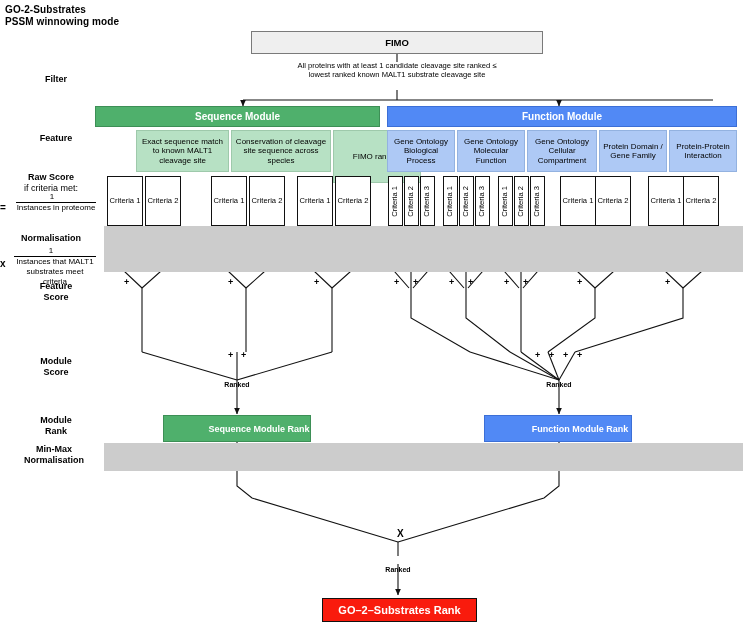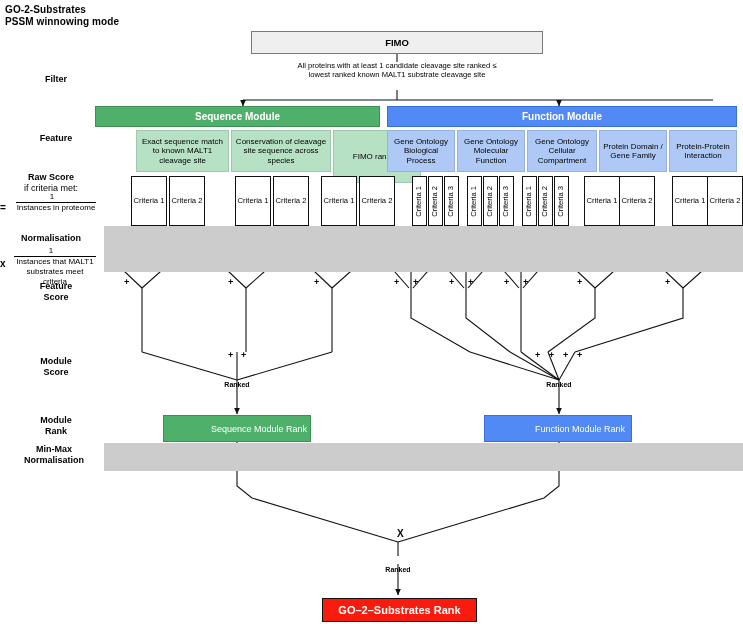--- a/index.html
+++ b/index.html
@@ -15,25 +15,25 @@
   .op{position:absolute;font-size:10px;font-weight:bold;}
   .box{position:absolute;box-sizing:border-box;display:flex;align-items:center;justify-content:center;
        text-align:center;}
   .fimo{background:#efefef;border:1.2px solid #7a7a7a;font-weight:bold;font-size:9.5px;}
   .modhdr{font-weight:bold;font-size:10px;color:#ffffff;}
   .mod-seq{background:#4fb06c;border:1px solid #3d8f56;}
   .mod-fun{background:#5189f5;border:1px solid #3c6fd6;}
   .feat{font-size:8px;line-height:9.5px;padding:1px;}
   .feat-seq{background:#b7e1c4;border:1px solid #9ec9ab;margin-left:41px;}
   .feat-fun{background:#aec9f5;border:1px solid #93b2e0;}
-  .crit{background:#ffffff;border:1.6px solid #111;font-size:7.6px;line-height:8.6px;margin-left:24px;}
+  .crit{background:#ffffff;border:1.6px solid #111;font-size:7.6px;line-height:8.6px;}
   .crit.vert > span{writing-mode:vertical-rl;transform:rotate(180deg);white-space:nowrap;
       display:flex;align-items:center;justify-content:center;gap:2px;}
   .band{position:absolute;background:#cccccc;}
-  .rankbox{font-weight:normal;font-size:9px;color:#fff;padding-left:44px;}
+  .rankbox{font-weight:bold;font-size:9px;color:#fff;padding-left:44px;}
   .rank-seq{background:#4fb06c;border:1px solid #3d8f56;}
   .rank-fun{background:#5189f5;border:1px solid #3c6fd6;}
   .final{background:#f91b0d;border:1.5px solid #111;color:#fff;font-weight:bold;font-size:11px;}
   .ranked{position:absolute;font-size:7px;font-weight:bold;text-align:center;}
   .note{position:absolute;text-align:center;font-size:7.6px;line-height:9px;}
 </style>
 </head>
 <body>
 
 <svg id="canvas" viewBox="0 0 743 624" xmlns="http://www.w3.org/2000/svg">

